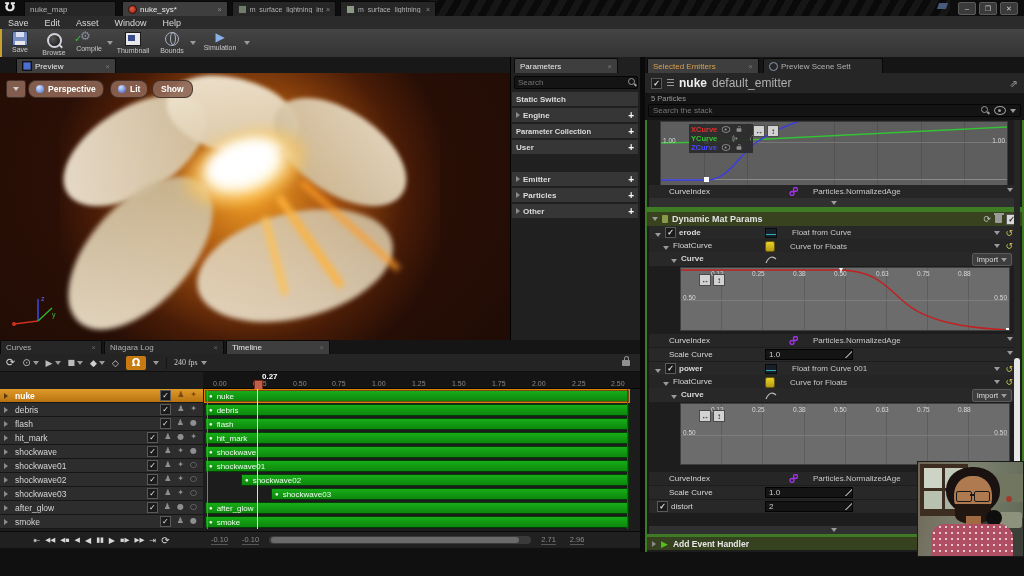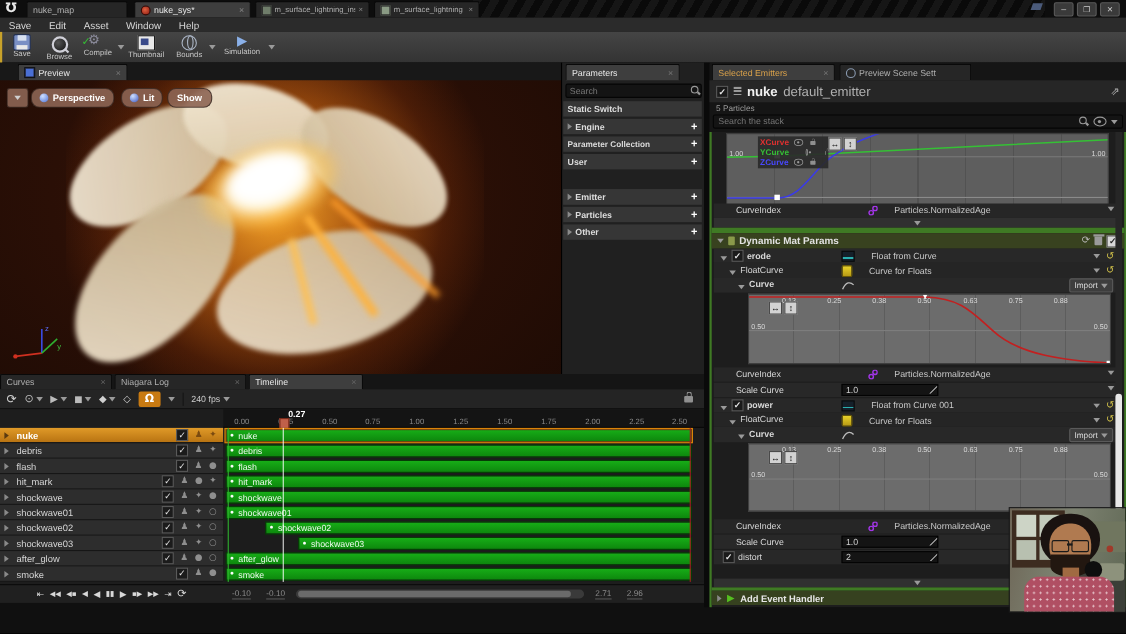--- a/index.html
+++ b/index.html
@@ -528,21 +528,21 @@
       <span class="flex" style="gap:2px;">
           <span class="ic" style="font-size:9px;color:#cfcfcf;">◆</span>
           <span class="cv"></span>
         </span>
       <span class="ic" style="font-size:9px;color:#cfcfcf;">◇</span>
       <span class="flex" style="width:20px;height:14px;background:#c87a12;border-radius:2px;justify-content:center;">
         <span class="ic" style="color:#fff;font-weight:bold;font-size:10px;">Ω</span>
       </span>
       <span class="cv"></span>
       <span style="width:1px;height:12px;background:#141414;"></span>
-      <span class="flex" style="gap:3px;">
+      <span class="flex" style="gap:3px;font-family:Liberation Serif, serif;">
           <span style="font-size:8px;color:#ccc;">240 fps</span>
           <span class="cv"></span>
         </span>
       <span class="lockic" style="margin-left:auto;margin-right:10px;"></span>
     </div>
 
 
     <div class="abs" style="left:203px;top:32px;width:437px;height:17px;background:#141414;border-bottom:1px solid #060606;box-sizing:border-box;">
       <span class="rlabel" style="left:10px;">0.00</span>
       <span class="rlabel" style="left:50px;">0.25</span>

